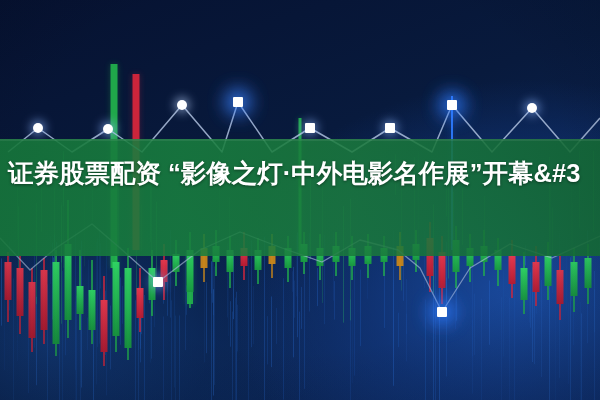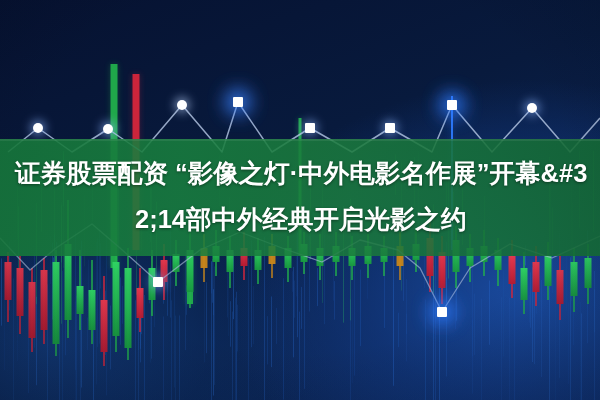--- a/index.html
+++ b/index.html
@@ -39,21 +39,21 @@
         rgba(22,112,56,0.88) 82%,
         rgba(20,104,52,0.90) 100%);
   }
   .band-top-edge{
     position:absolute;left:0;right:0;top:139px;height:2px;
     background:rgba(255,255,255,0.07);
   }
 
   
   .headline{
-    position:absolute;left:13px;right:0;top:150px;
+    position:absolute;left:6px;right:0;top:150px;
     padding:0 2px;
     text-align:left;
     color:#ffffff;
     font-size:25.5px;
     font-weight:bold;
     line-height:46px;
     letter-spacing:0px;
     white-space:nowrap;
     text-shadow:0 1px 3px rgba(0,0,0,0.45);
     overflow:visible;
@@ -416,16 +416,15 @@
     </svg>
   </div>
 
   <div class="bg-vignette"></div>
 
   <div class="band"></div>
   <div class="band-top-edge"></div>
 
   <div class="headline">
     <span>证券股票配资 “影像之灯·中外电影名作展”开幕&amp;#3</span>
-    <span class="line2">2;14部中外经典开启光影之约</span>
   </div>
 
 </div>
 
 </body></html>

